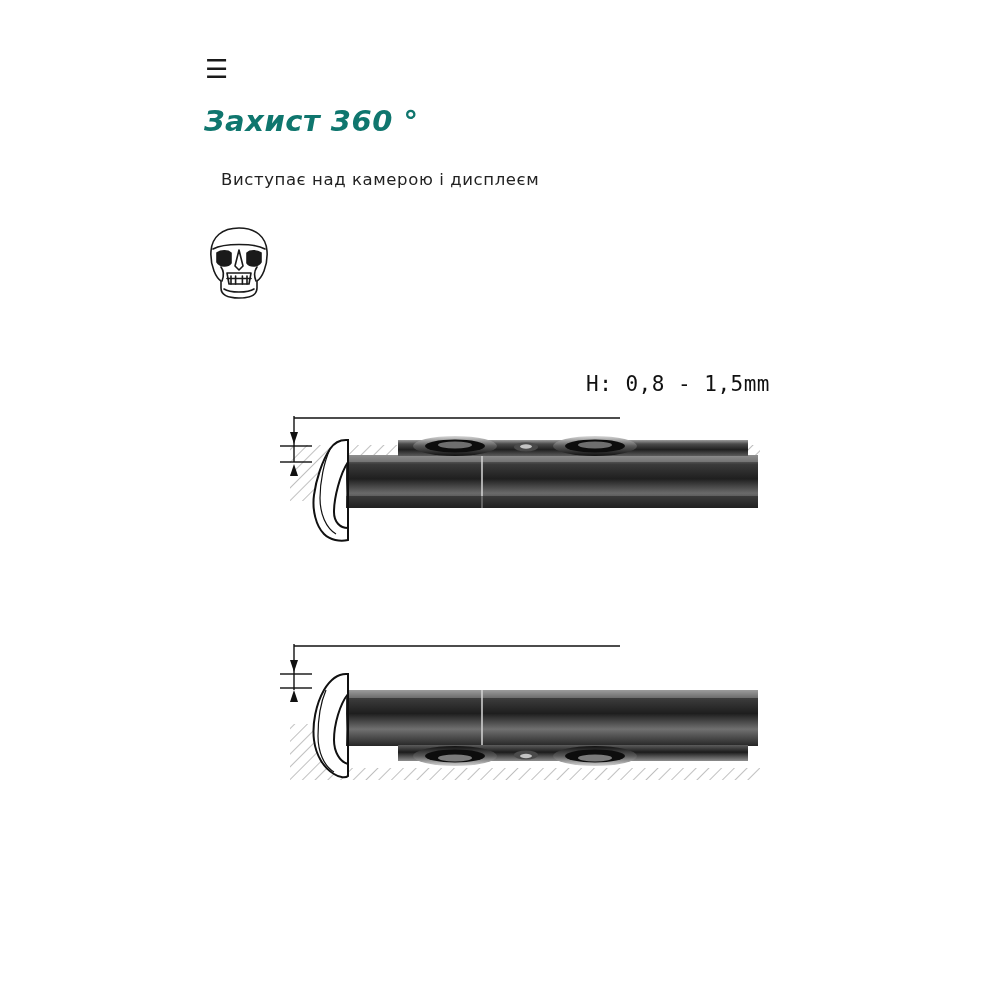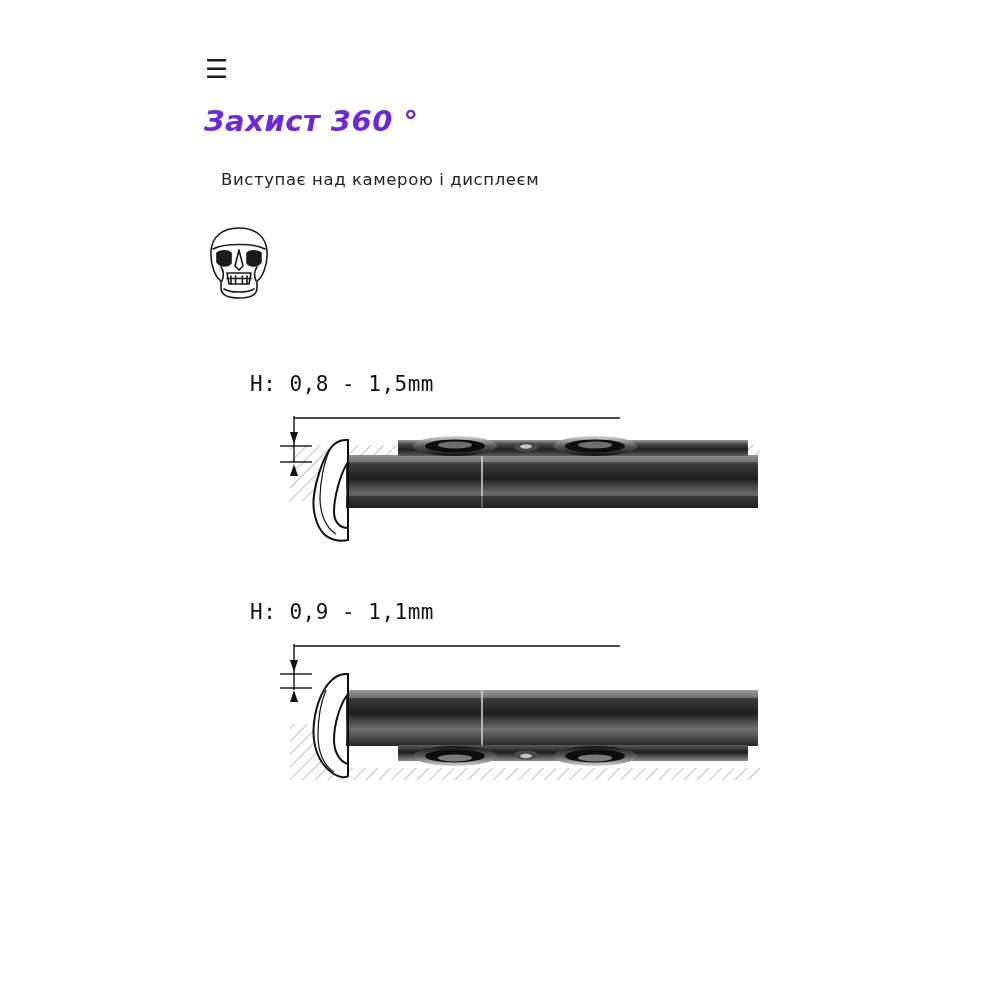--- a/index.html
+++ b/index.html
@@ -35,21 +35,21 @@
 
   .title {
     position: absolute;
     left: 204px;
     top: 104px;
     font-family: "DejaVu Sans", sans-serif;
     font-size: 29px;
     font-weight: 700;
     font-style: italic;
     letter-spacing: 0.5px;
-    color: #6d28d9;
+    color: #0f766e;
     margin: 0;
   }
 
   .subtitle {
     position: absolute;
     left: 221px;
     top: 170px;
     font-size: 16.5px;
     font-weight: 400;
     letter-spacing: 0.6px;
@@ -71,21 +71,21 @@
     position: absolute;
     left: 250px;
     width: 520px;
   }
   .figure.one { top: 372px; height: 200px; }
   .figure.two { top: 600px; height: 205px; }
 
   .dim-label {
     position: absolute;
     width: 100%;
-    text-align: left;
+    text-align: right;
     font-family: "DejaVu Sans Mono", monospace;
     font-size: 21px;
     letter-spacing: 0.5px;
     color: #111111;
     top: 0;
   }
 
   .fig-svg {
     position: absolute;
     left: 0;
@@ -202,21 +202,20 @@
                L98 128
                C90 128 84 122 84 112
                C84 98 90 74 98 62
                L98 40 Z" fill="#ffffff" stroke="#111111" stroke-width="2"></path>
       <path d="M98 40 L98 140" stroke="#111111" stroke-width="2"></path>
       <path d="M80 49 C74 62 70 82 70 98 C70 114 76 128 86 134" stroke="#111111" stroke-width="1.2" fill="none"></path>
     </svg>
   </div>
 
   <div class="figure two">
-    <div class="dim-label">H: 0,9 - 1,1mm</div>
 
     <svg class="fig-svg" viewBox="0 0 520 195" width="520" height="195">
       <defs>
         <pattern id="hatchB" width="9" height="9" patternTransform="rotate(45)" patternUnits="userSpaceOnUse">
           <line x1="0" y1="0" x2="0" y2="9" stroke="#6b6b6b" stroke-width="1"></line>
         </pattern>
         <linearGradient id="bodyB" x1="0" y1="0" x2="0" y2="1">
           <stop offset="0%" stop-color="#9a9a9a"></stop>
           <stop offset="14%" stop-color="#3d3d3d"></stop>
           <stop offset="42%" stop-color="#1e1e1e"></stop>

